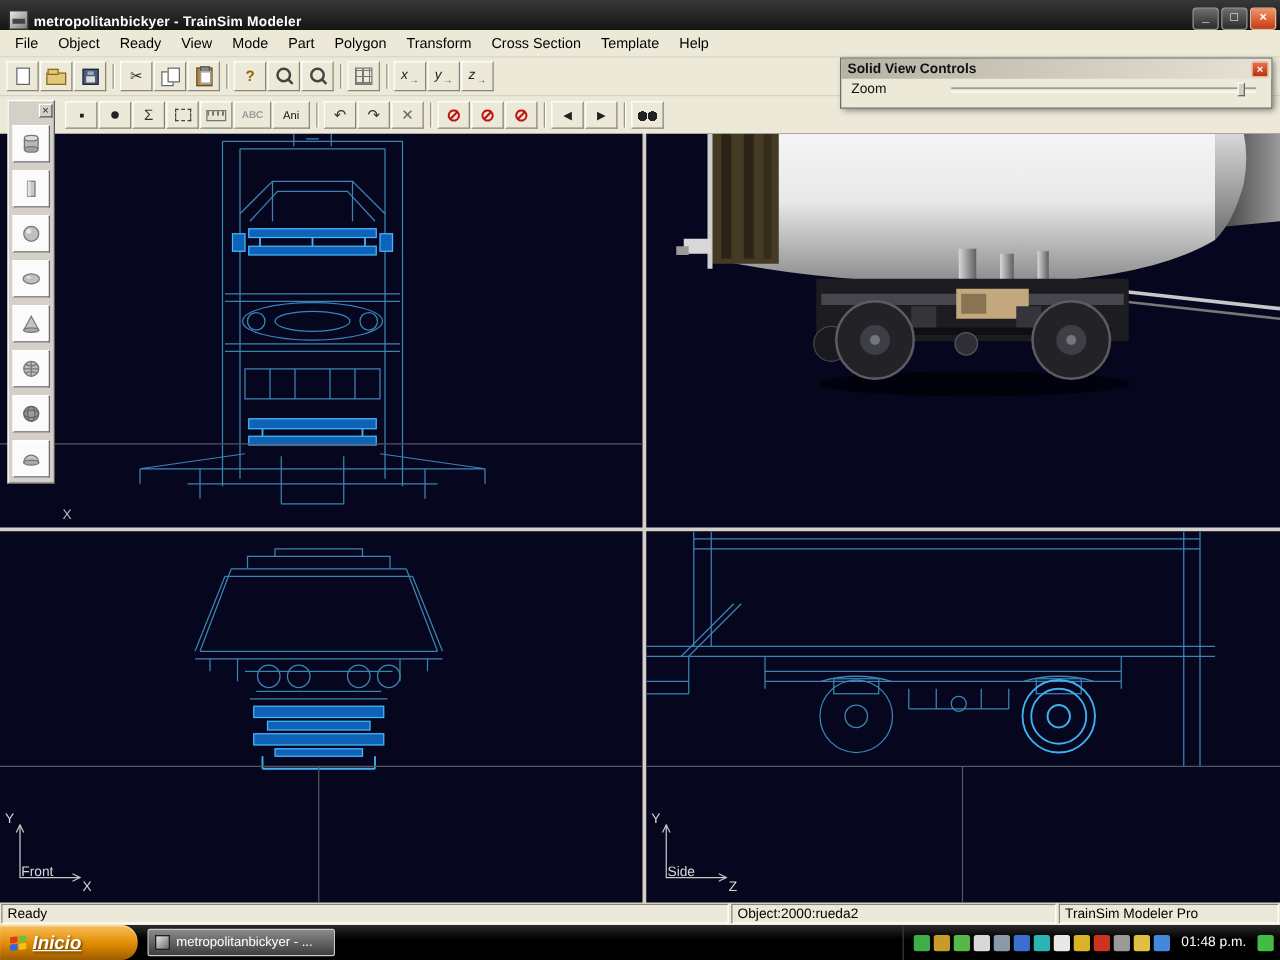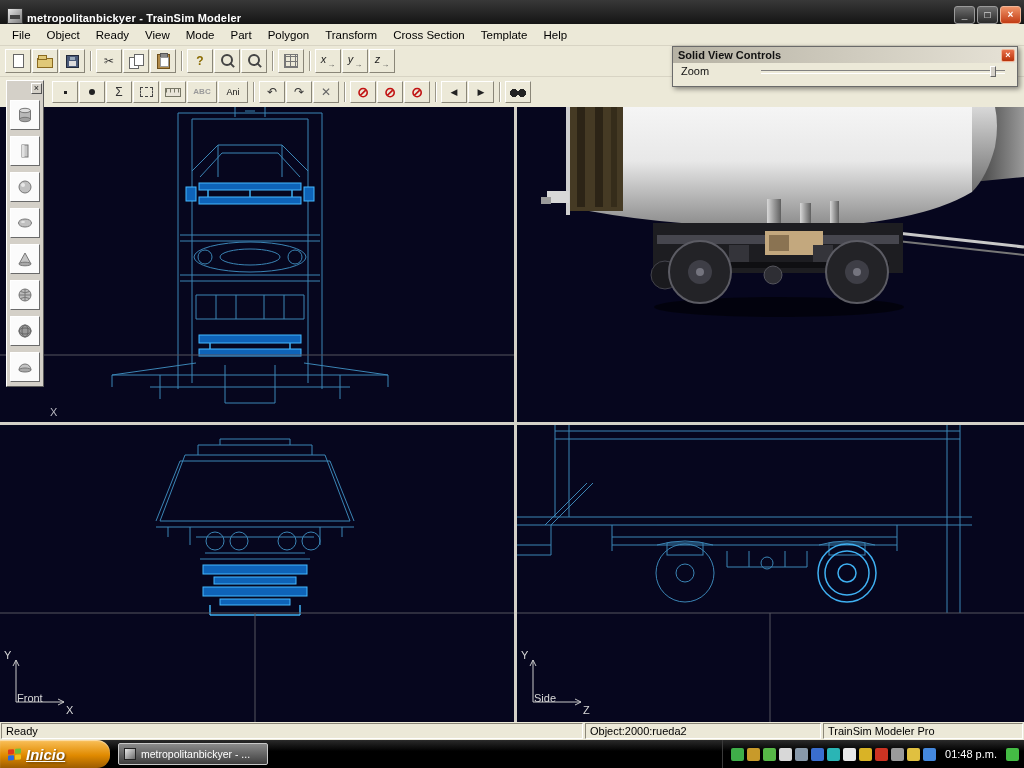--- a/index.html
+++ b/index.html
@@ -109,21 +109,21 @@
   .thumb { position:absolute; top:0; width:6px; height:11px; background:#d4d0c8;
            border:1px solid; border-color:#fff #666 #666 #fff; }
   .sl-zoom { flex:1; margin:0 4px 0 14px; }
   .sl-sm { width:50px; margin-right:14px; }
   .sl-sm.last { margin-right:0; }
 
   
   .statusbar { height:18px; background:#ece9d8; display:flex; font-size:11px; color:#000; }
   .status-cell { border:1px solid; border-color:#8a8678 #fff #fff #8a8678; margin:1px; padding:0 4px;
                  display:flex; align-items:center; }
-  .sc1 { width:582px; } .sc2 { width:236px; } .sc3 { flex:1; }
+  .sc1 { width:582px; } .sc2 { width:260px; } .sc3 { flex:1; }
 
   
   .taskbar { height:28px; background:linear-gradient(#2a2a2a,#000 40%,#000); display:flex; align-items:center; position:relative; }
   .start-btn { height:28px; width:110px; background:linear-gradient(#fac05a,#e08a00 55%,#9c5c00); border-radius:0 13px 13px 0;
                display:flex; align-items:center; padding-left:8px; box-shadow:inset 0 1px 1px rgba(255,255,255,.5); }
   .flag { display:grid; grid-template-columns:6px 6px; grid-template-rows:5px 5px; gap:1px; margin-right:5px; transform:skewY(-6deg); }
   .flag i { display:block; border-radius:1px; }
   .flag .f1{background:#e03a1a;} .flag .f2{background:#6fbf3a;} .flag .f3{background:#2a6adf;} .flag .f4{background:#f2c21a;}
   .start-label { color:#fff; font-size:15px; font-weight:bold; font-style:italic; text-shadow:1px 1px 2px rgba(0,0,0,.6);text-decoration:underline; }
   .task-btn { height:22px; width:150px; margin-left:8px; background:linear-gradient(#8a8a8a,#3e3e3e); border:1px solid #c8c8c8;

